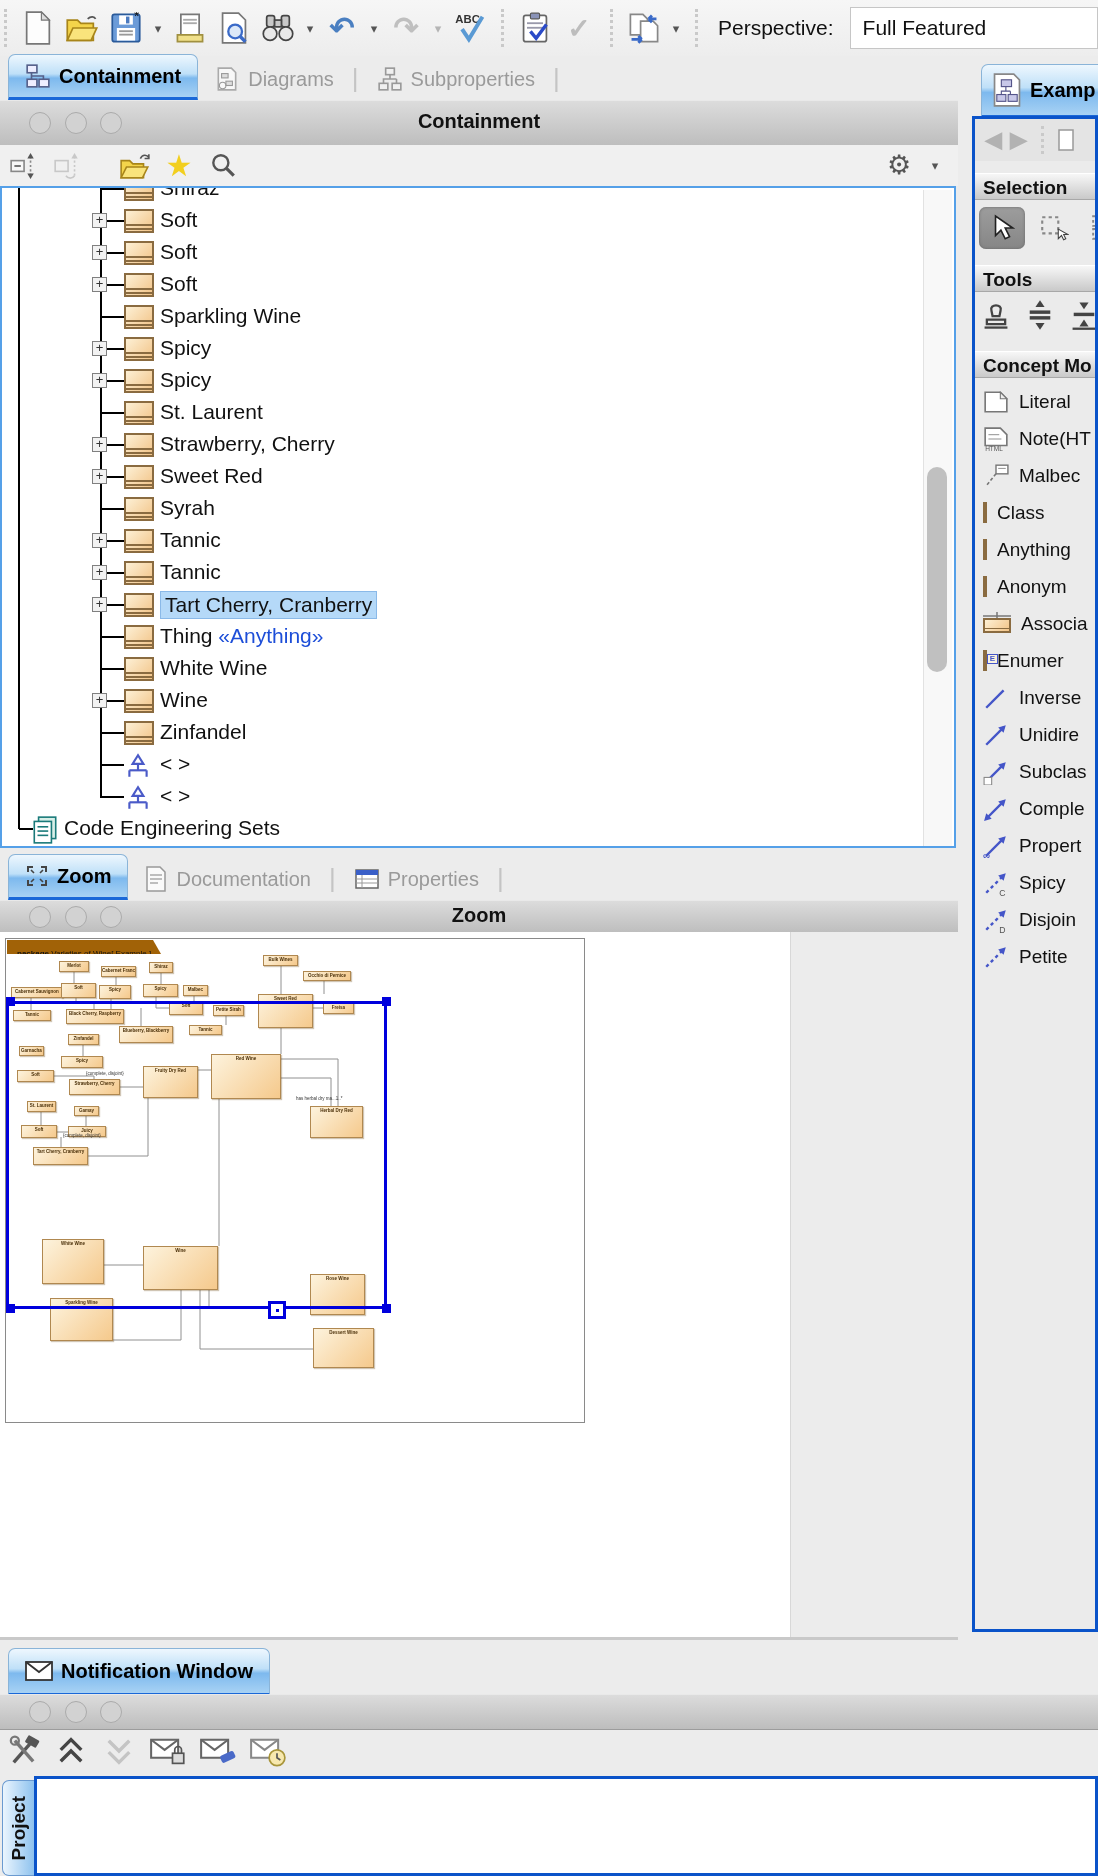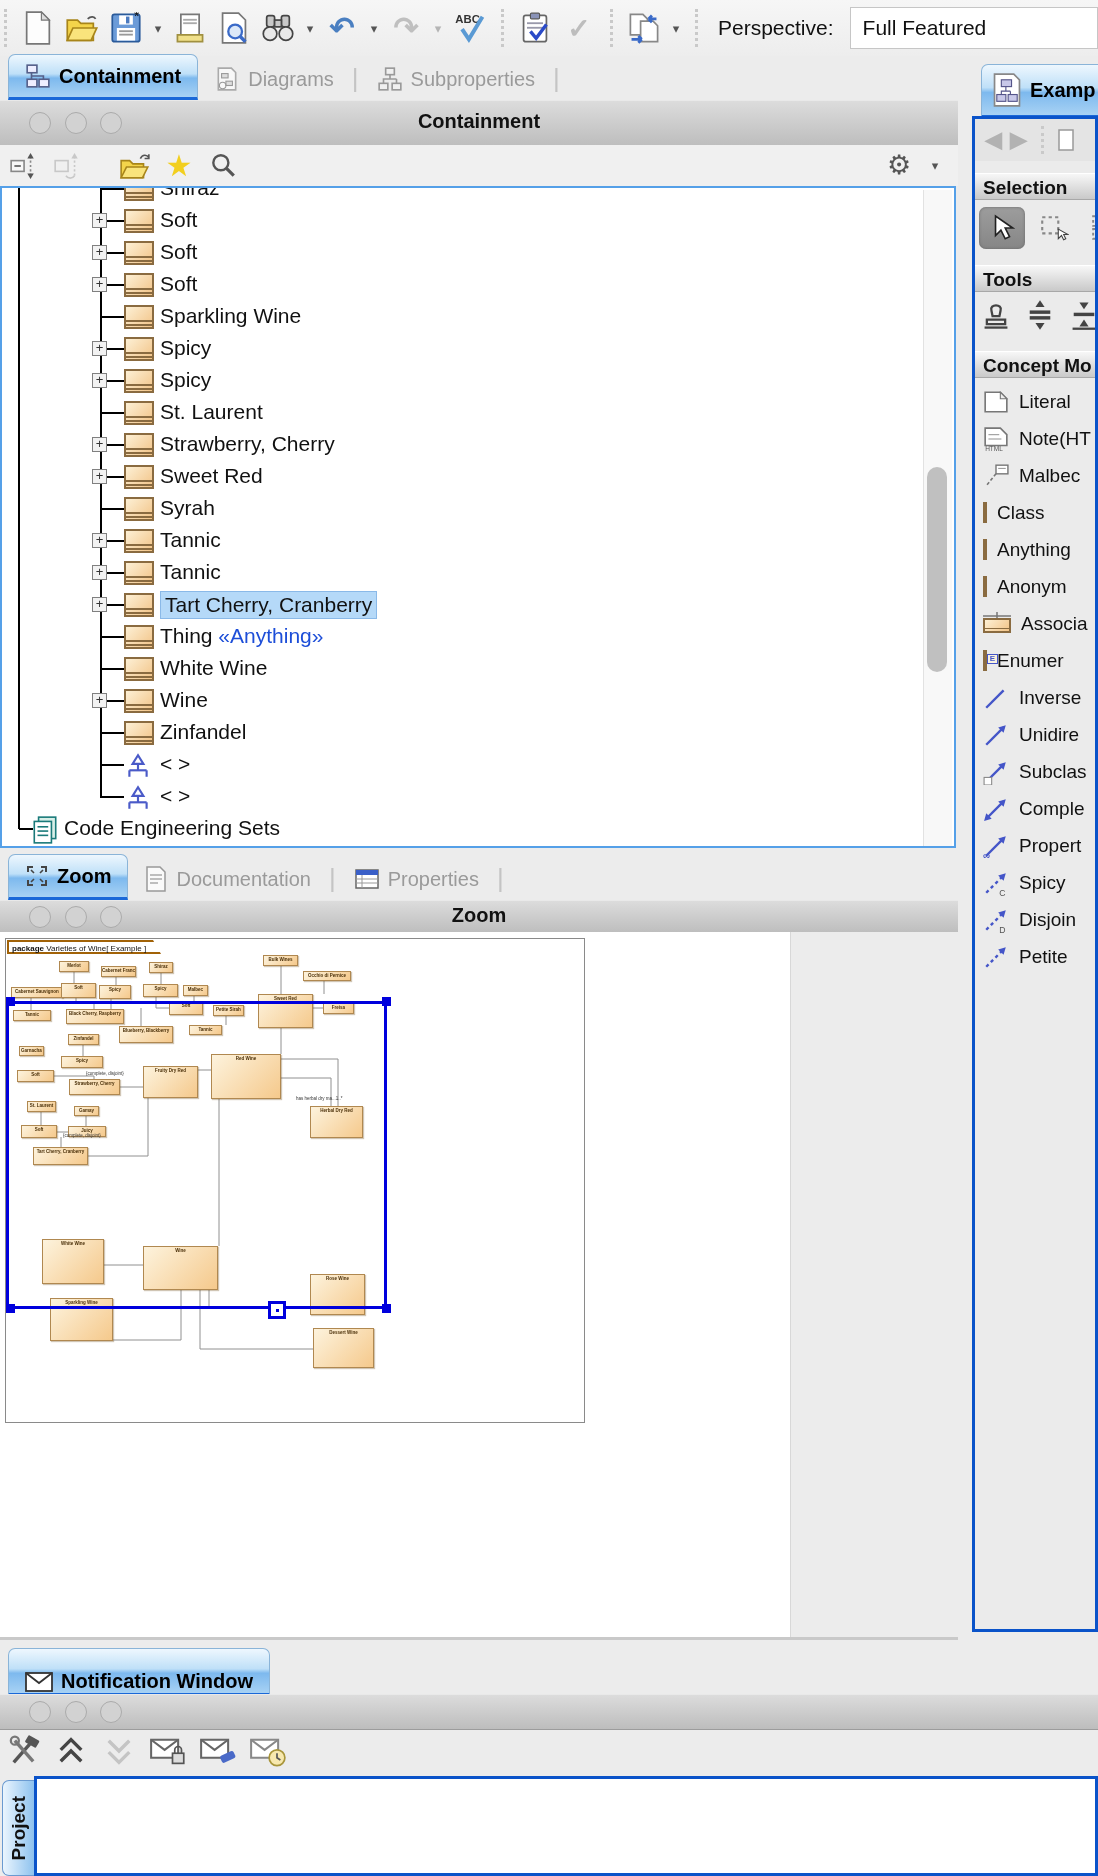--- a/index.html
+++ b/index.html
@@ -44,21 +44,21 @@
   .treelabel{position:absolute;font-size:21px;white-space:nowrap;line-height:26px;}
   .treelabel .st{color:#1d4ed8;}
   .treelabel.sel{background:#b5d9f8;border:1px solid #8ab9e8;padding:0 4px;}
   #tree-scroll{position:absolute;right:2px;top:2px;width:28px;height:658px;background:#f8f8f8;border-left:1px solid #e2e2e2;}
   #tree-thumb{position:absolute;left:3px;width:20px;border-radius:10px;background:#c0c0c0;}
   
   #zoom-content{left:0;top:932px;width:790px;height:705px;background:#fff;}
   #zoom-filler{left:790px;top:932px;width:168px;height:705px;background:#ececec;border-left:1px solid #d8d8d8;box-sizing:border-box;}
   #zoom-bottom-line{left:0;top:1637px;width:958px;height:3px;background:#c9c9c9;}
   #canvas{left:5px;top:938px;width:578px;height:483px;background:#fff;border:1px solid #8a8a8a;overflow:hidden;}
-  #pkg-tab{position:absolute;left:1px;top:1px;height:14px;background:#fff;border:2px solid #a16207;
+  #pkg-tab{position:absolute;left:1px;top:1px;height:14px;background:#fff;border:7px solid #a16207;
     clip-path:polygon(0 0,146px 0,154px 100%,0 100%);width:160px;font-size:8px;line-height:14px;padding-left:3px;box-sizing:border-box;white-space:nowrap;}
   .dnode{position:absolute;border:1px solid #b08850;background:linear-gradient(135deg,#fdf3dd,#f5c98c);
     box-shadow:1px 1px 1px rgba(120,90,40,.35);box-sizing:border-box;overflow:hidden;
     font-size:4.5px;font-weight:bold;color:#4a2f08;text-align:center;line-height:1.15;padding-top:1px;}
   .dlabel{position:absolute;font-size:4.5px;color:#333;white-space:nowrap;}
   #selrect{position:absolute;border:3px solid #0000dd;box-sizing:border-box;}
   .handle{position:absolute;width:9px;height:9px;background:#0000dd;}
   #anchor-handle{position:absolute;width:18px;height:18px;background:#fff;border:3px solid #0000dd;box-sizing:border-box;}
   #anchor-handle i{position:absolute;left:5px;top:5px;width:3px;height:3px;background:#0000dd;}
   
@@ -750,21 +750,21 @@
           <svg width="26" height="26" viewBox="0 0 24 24">
             <line x1="3" y1="21" x2="19" y2="5" stroke="#4455c8" stroke-width="2.2" stroke-dasharray="3 3"></line>
             <path d="M21 3l-7 2 5 5z" fill="#4455c8"></path>
           </svg>
         </span>
         <span class="lbl">Petite</span>
       </div>
     </div>
 </div>
 
-<div class="abs tab sel" style="left:8px;top:1648px;height:44px;align-items:flex-end;">
+<div class="abs tab sel" style="left:8px;top:1648px;height:44px;">
   <svg width="28" height="22" viewBox="0 0 28 20">
       <rect x="1" y="1" width="26" height="18" fill="#fff" stroke="#333" stroke-width="1.8"></rect>
       <path d="M1 1l13 10L27 1" fill="none" stroke="#333" stroke-width="1.8"></path>
     </svg>
   <span>Notification Window</span>
 </div>
 <div class="abs titlebar" id="notif-titlebar">
   <span class="tl" style="left:29px;top:6px;"></span>
   <span class="tl" style="left:65px;top:6px;"></span>
   <span class="tl" style="left:100px;top:6px;"></span>

